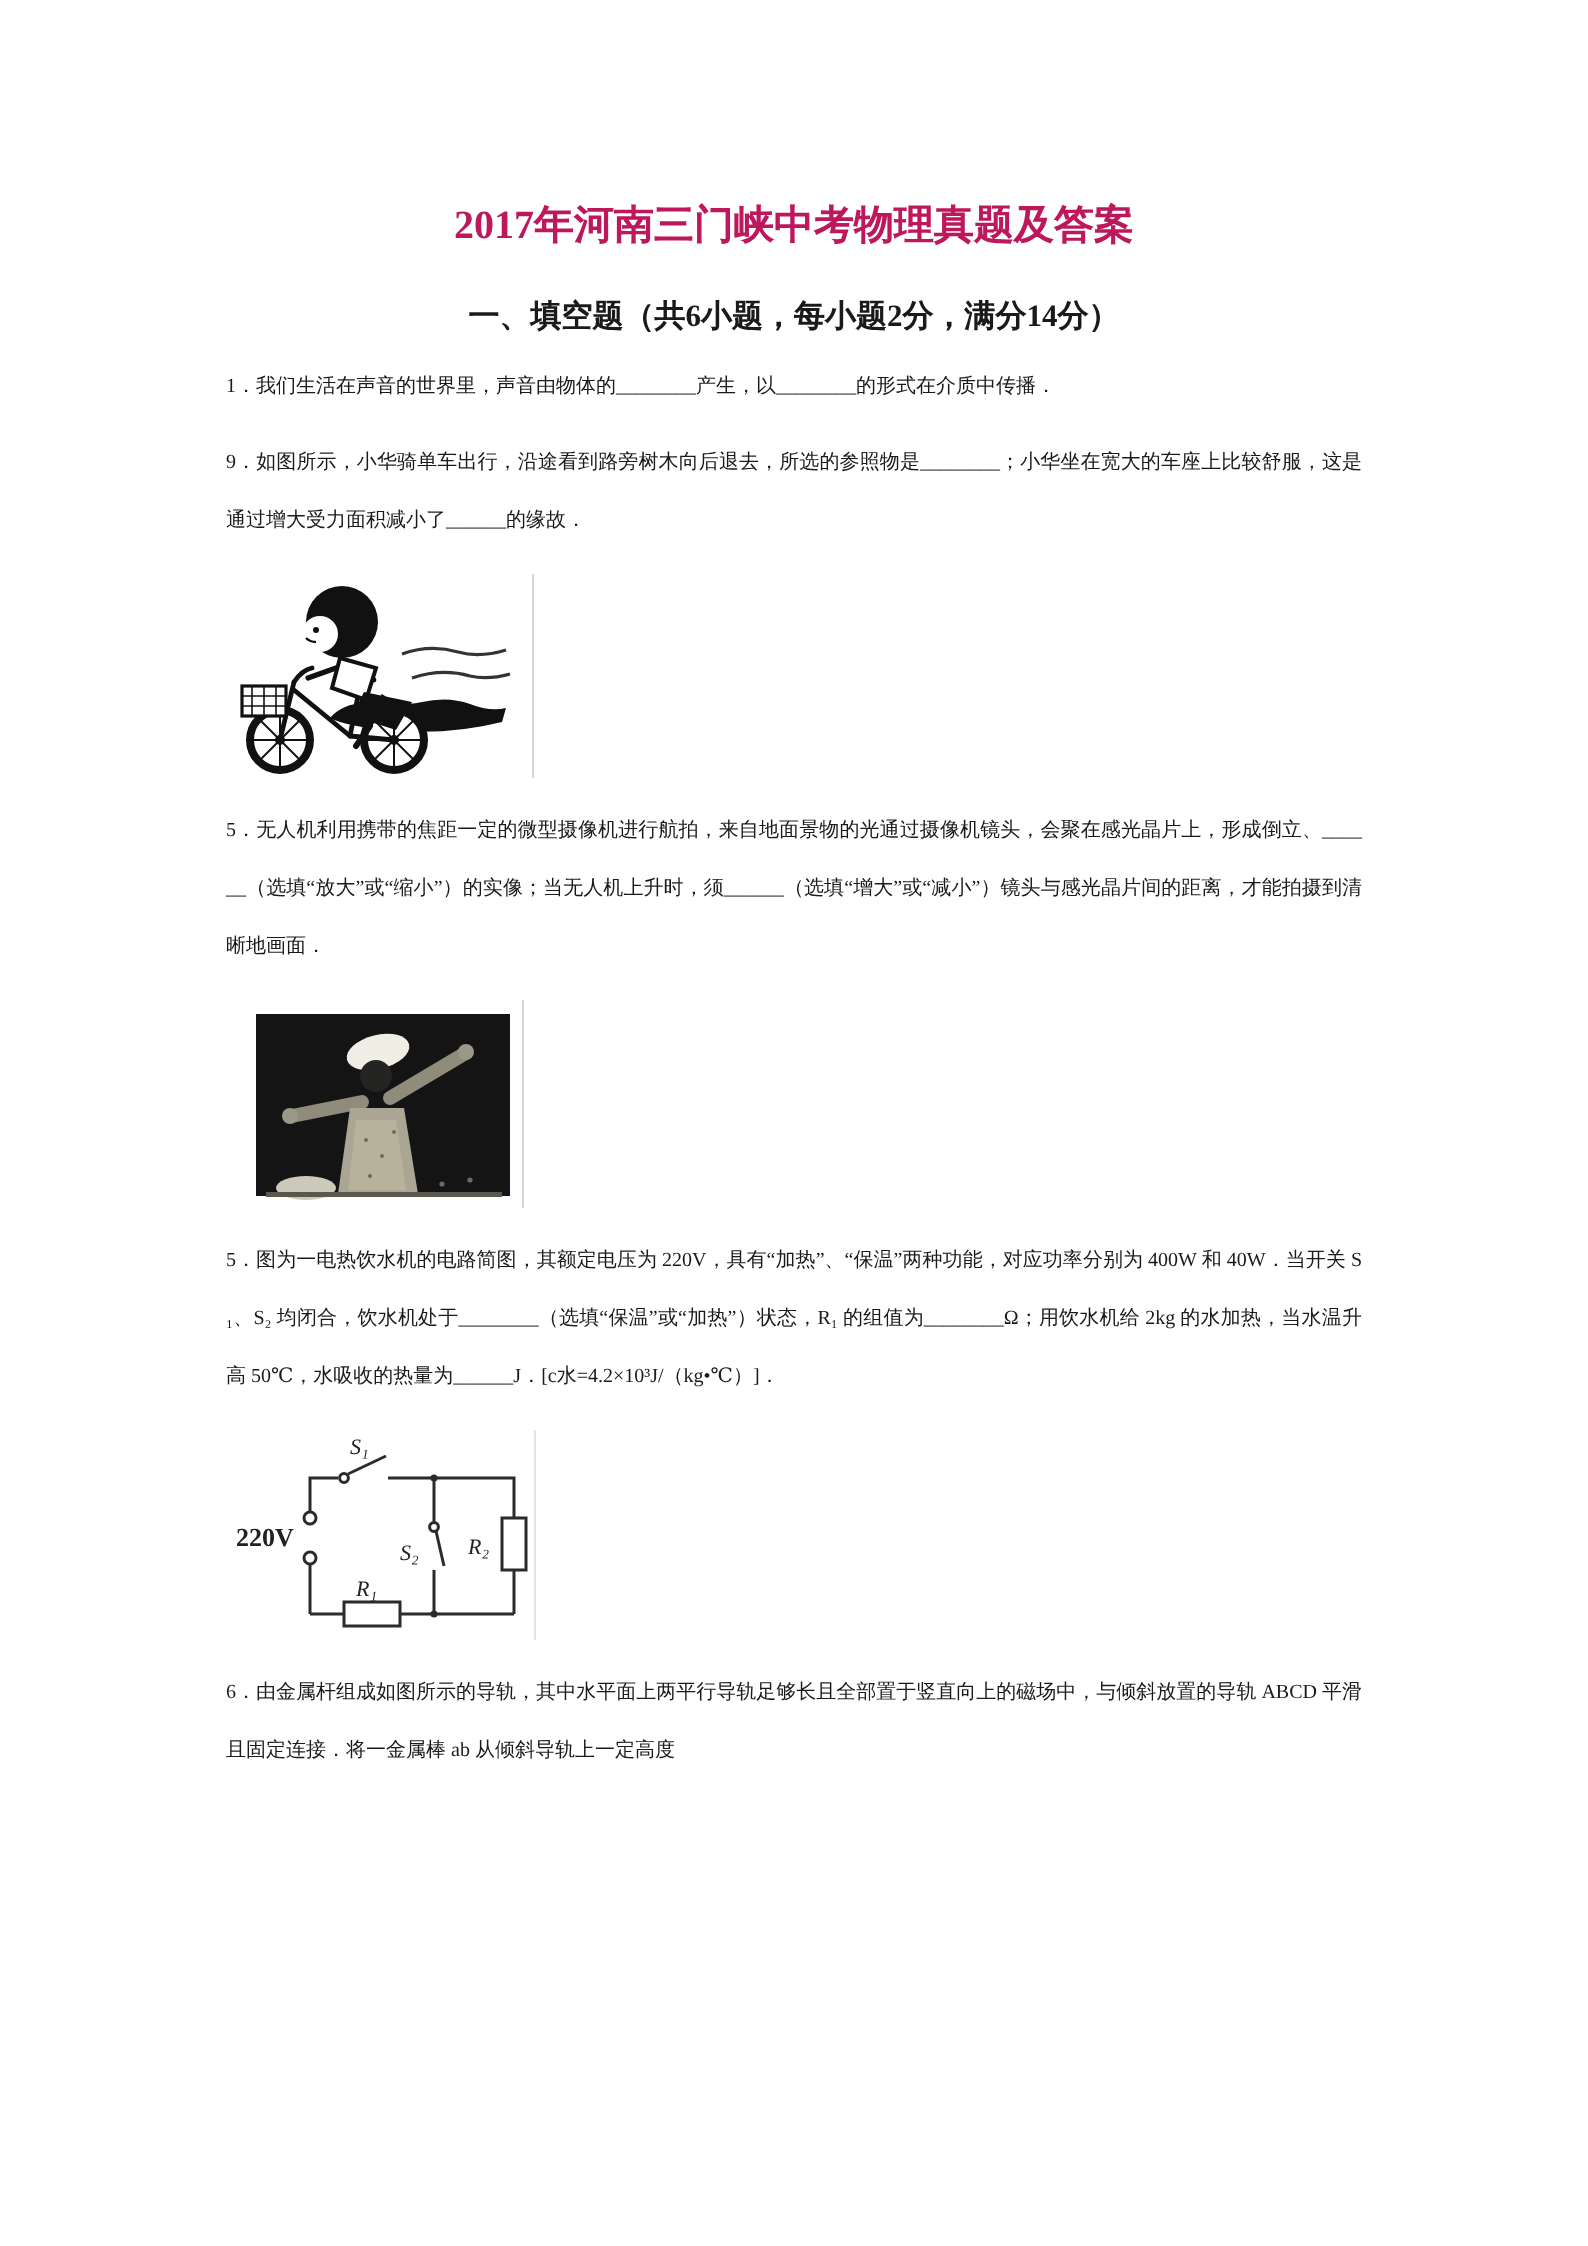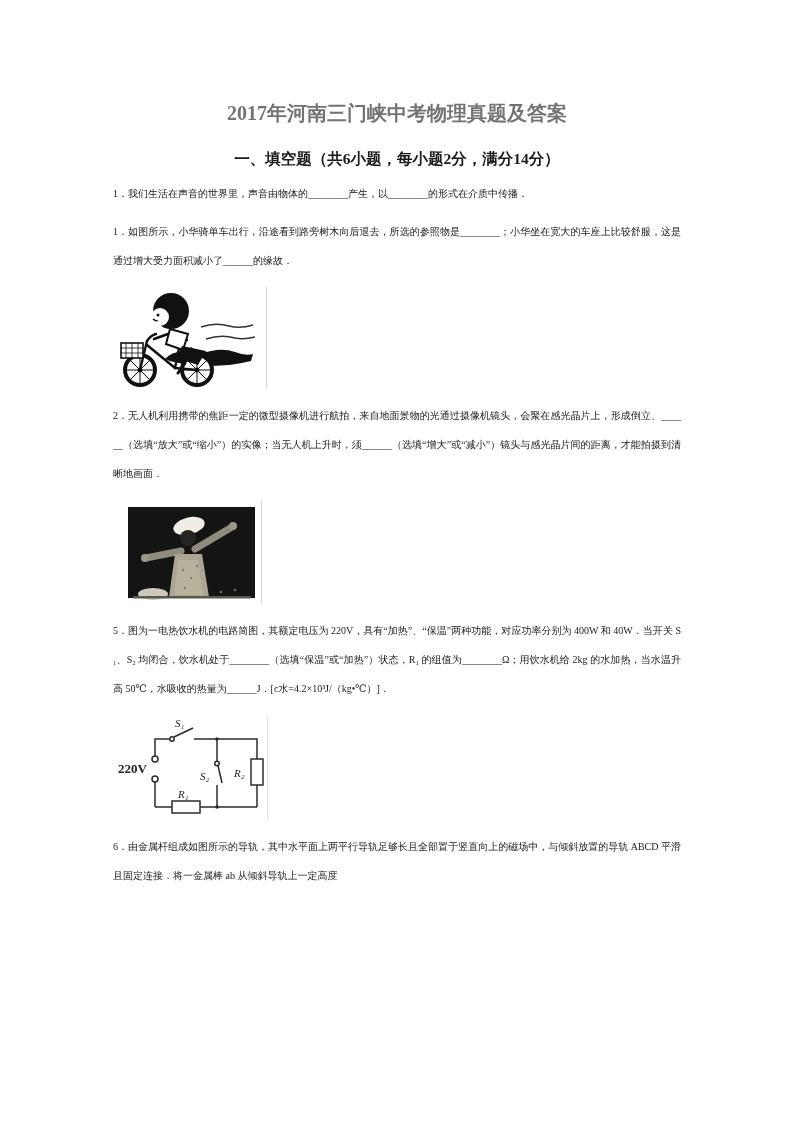--- a/index.html
+++ b/index.html
@@ -28,27 +28,27 @@
   figure.fig-circuit{ margin-left:4px; width:150px; height:105px; border-right:1px solid #e4e4e4; }
   svg { display:block; }
   .circ-label { font-family:"Liberation Serif",serif; font-style:italic; font-size:11px; fill:#222; }
   .circ-voltage { font-family:"Liberation Serif",serif; font-weight:bold; font-size:13px; fill:#222; }
 </style>
 </head>
 <body>
 
 <div class="page">
 
-  <h1 class="doc-title" style="color: #737373;">2017年河南三门峡中考物理真题及答案</h1>
+  <h1 class="doc-title" style="color: #be185d;">2017年河南三门峡中考物理真题及答案</h1>
 
   <h2 class="section-heading">一、填空题（共6小题，每小题2分，满分14分）</h2>
 
   <p class="question">1．我们生活在声音的世界里，声音由物体的________产生，以________的形式在介质中传播．</p>
 
-  <p class="question">1．如图所示，小华骑单车出行，沿途看到路旁树木向后退去，所选的参照物是________；小华坐在宽大的车座上比较舒服，这是通过增大受力面积减小了______的缘故．</p>
+  <p class="question">9．如图所示，小华骑单车出行，沿途看到路旁树木向后退去，所选的参照物是________；小华坐在宽大的车座上比较舒服，这是通过增大受力面积减小了______的缘故．</p>
 
   <figure class="fig-bike">
     <svg width="153" height="102" viewBox="0 0 153 102">
       <rect x="0" y="0" width="153" height="102" fill="#ffffff"></rect>
 
       <path d="M88,40 q14,-5 28,-1 q11,3 24,-1" fill="none" stroke="#333" stroke-width="1.6"></path>
       <path d="M93,52 q15,-5 29,-1 q9,2 20,-1" fill="none" stroke="#333" stroke-width="1.6"></path>
 
       <path d="M52,72 q8,-9 22,-7 l4,-5 q9,7 20,4 q13,-3 24,1 q10,4 18,2 l-2,7 q-28,7 -58,4 q-20,-2 -28,-6 z" fill="#111"></path>
 
@@ -92,21 +92,21 @@
       <circle cx="47" cy="30" r="9" fill="#fff"></circle>
       <circle cx="45" cy="28" r="1.5" fill="#111"></circle>
       <path d="M40,32 q2,2 5,2" fill="none" stroke="#111" stroke-width="1.2"></path>
       <path d="M57,42 L75,47 L70,63 L53,57 Z" fill="#fff" stroke="#111" stroke-width="2"></path>
       <line x1="55" y1="47" x2="41" y2="52" stroke="#111" stroke-width="2.6" stroke-linecap="round"></line>
       <path d="M69,59 L93,64 L85,78 L63,71 Z" fill="#111"></path>
       <line x1="72" y1="76" x2="65" y2="86" stroke="#111" stroke-width="3" stroke-linecap="round"></line>
     </svg>
   </figure>
 
-  <p class="question">2．无人机利用携带的焦距一定的微型摄像机进行航拍，来自地面景物的光通过摄像机镜头，会聚在感光晶片上，形成倒立、______（选填“放大”或“缩小”）的实像；当无人机上升时，须______（选填“增大”或“减小”）镜头与感光晶片间的距离，才能拍摄到清晰地画面．</p>
+  <p class="question">5．无人机利用携带的焦距一定的微型摄像机进行航拍，来自地面景物的光通过摄像机镜头，会聚在感光晶片上，形成倒立、______（选填“放大”或“缩小”）的实像；当无人机上升时，须______（选填“增大”或“减小”）镜头与感光晶片间的距离，才能拍摄到清晰地画面．</p>
 
 
   <figure class="fig-noodle">
     <svg width="136" height="104" viewBox="0 0 136 104">
       <rect x="0" y="0" width="136" height="104" fill="#ffffff"></rect>
       <rect x="3" y="7" width="127" height="91" fill="#141414"></rect>
 
       <ellipse cx="64" cy="26" rx="16" ry="8.5" fill="#efede4" transform="rotate(-14 64 26)"></ellipse>
 
       <circle cx="63" cy="38" r="8" fill="#242422"></circle>

